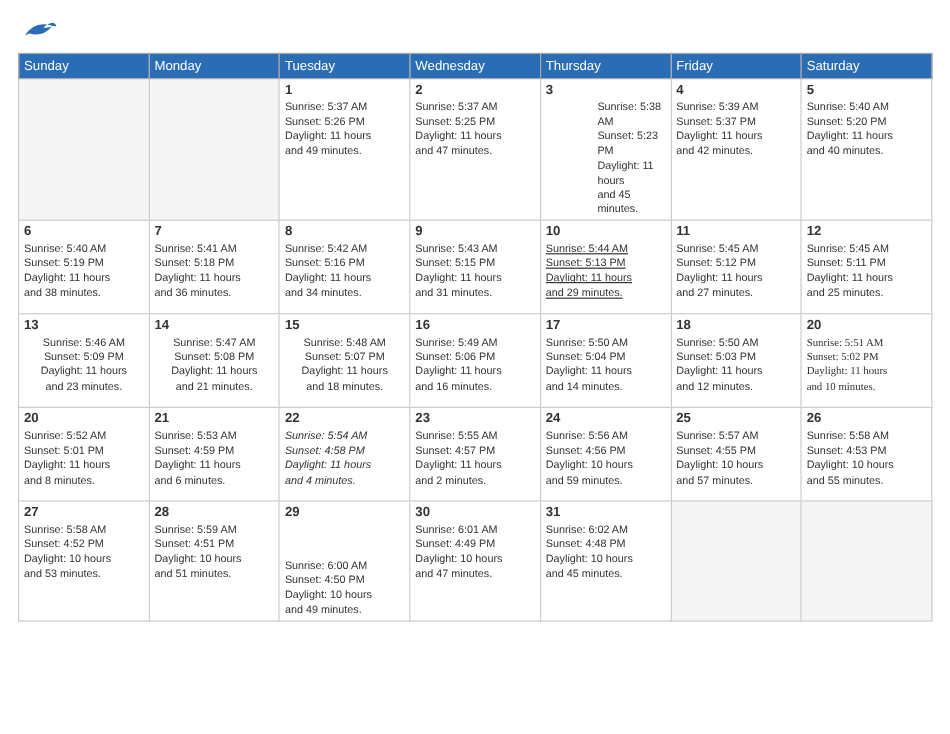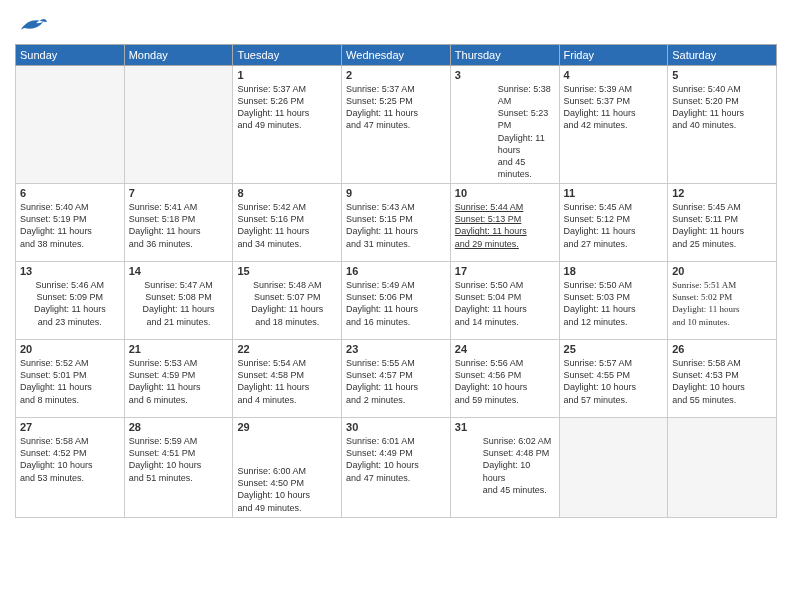--- a/index.html
+++ b/index.html
@@ -281,21 +281,21 @@
           </td>
           <td>
             <div class="day-num">21</div>
             <div class="cell-text" style="white-space: pre-line;">Sunrise: 5:53 AM
 Sunset: 4:59 PM
 Daylight: 11 hours
 and 6 minutes.</div>
           </td>
           <td>
             <div class="day-num">22</div>
-            <div class="cell-text" style="white-space: pre-line;">Sunrise: 5:54 AM
+            <div class="cell-text" style="white-space: pre-line; font-style: italic;">Sunrise: 5:54 AM
 Sunset: 4:58 PM
 Daylight: 11 hours
 and 4 minutes.</div>
           </td>
           <td>
             <div class="day-num">23</div>
             <div class="cell-text" style="white-space: pre-line;">Sunrise: 5:55 AM
 Sunset: 4:57 PM
 Daylight: 11 hours
 and 2 minutes.</div>
@@ -346,21 +346,21 @@
           </td>
           <td>
             <div class="day-num">30</div>
             <div class="cell-text" style="white-space: pre-line;">Sunrise: 6:01 AM
 Sunset: 4:49 PM
 Daylight: 10 hours
 and 47 minutes.</div>
           </td>
           <td>
             <div class="day-num">31</div>
-            <div class="cell-text" style="white-space: pre-line; margin-left: 28px;">Sunrise: 6:02 AM
+            <div class="cell-text" style="white-space: pre-line;">Sunrise: 6:02 AM
 Sunset: 4:48 PM
 Daylight: 10 hours
 and 45 minutes.</div>
           </td>
           <td class="empty"></td>
           <td class="empty"></td>
         </tr>
       </tbody>
   </table>
 </div>

